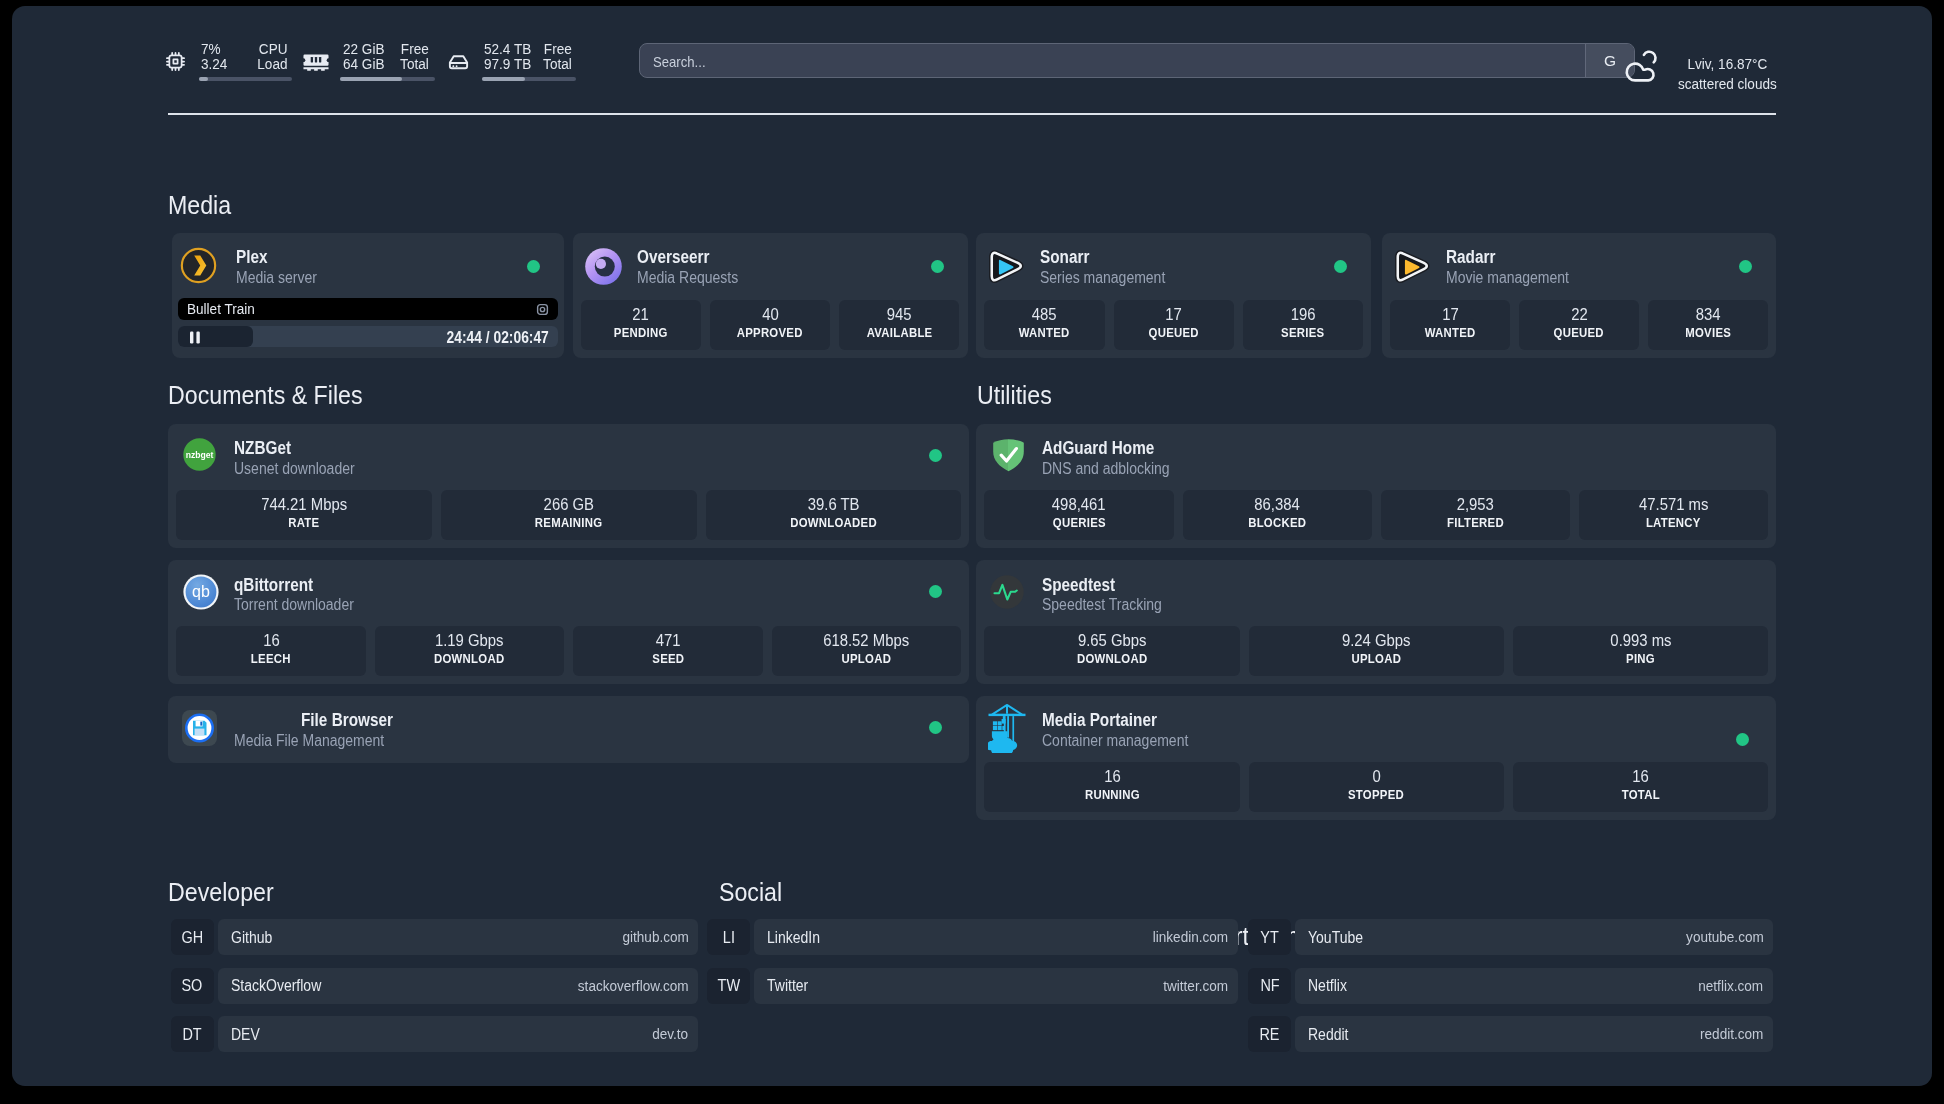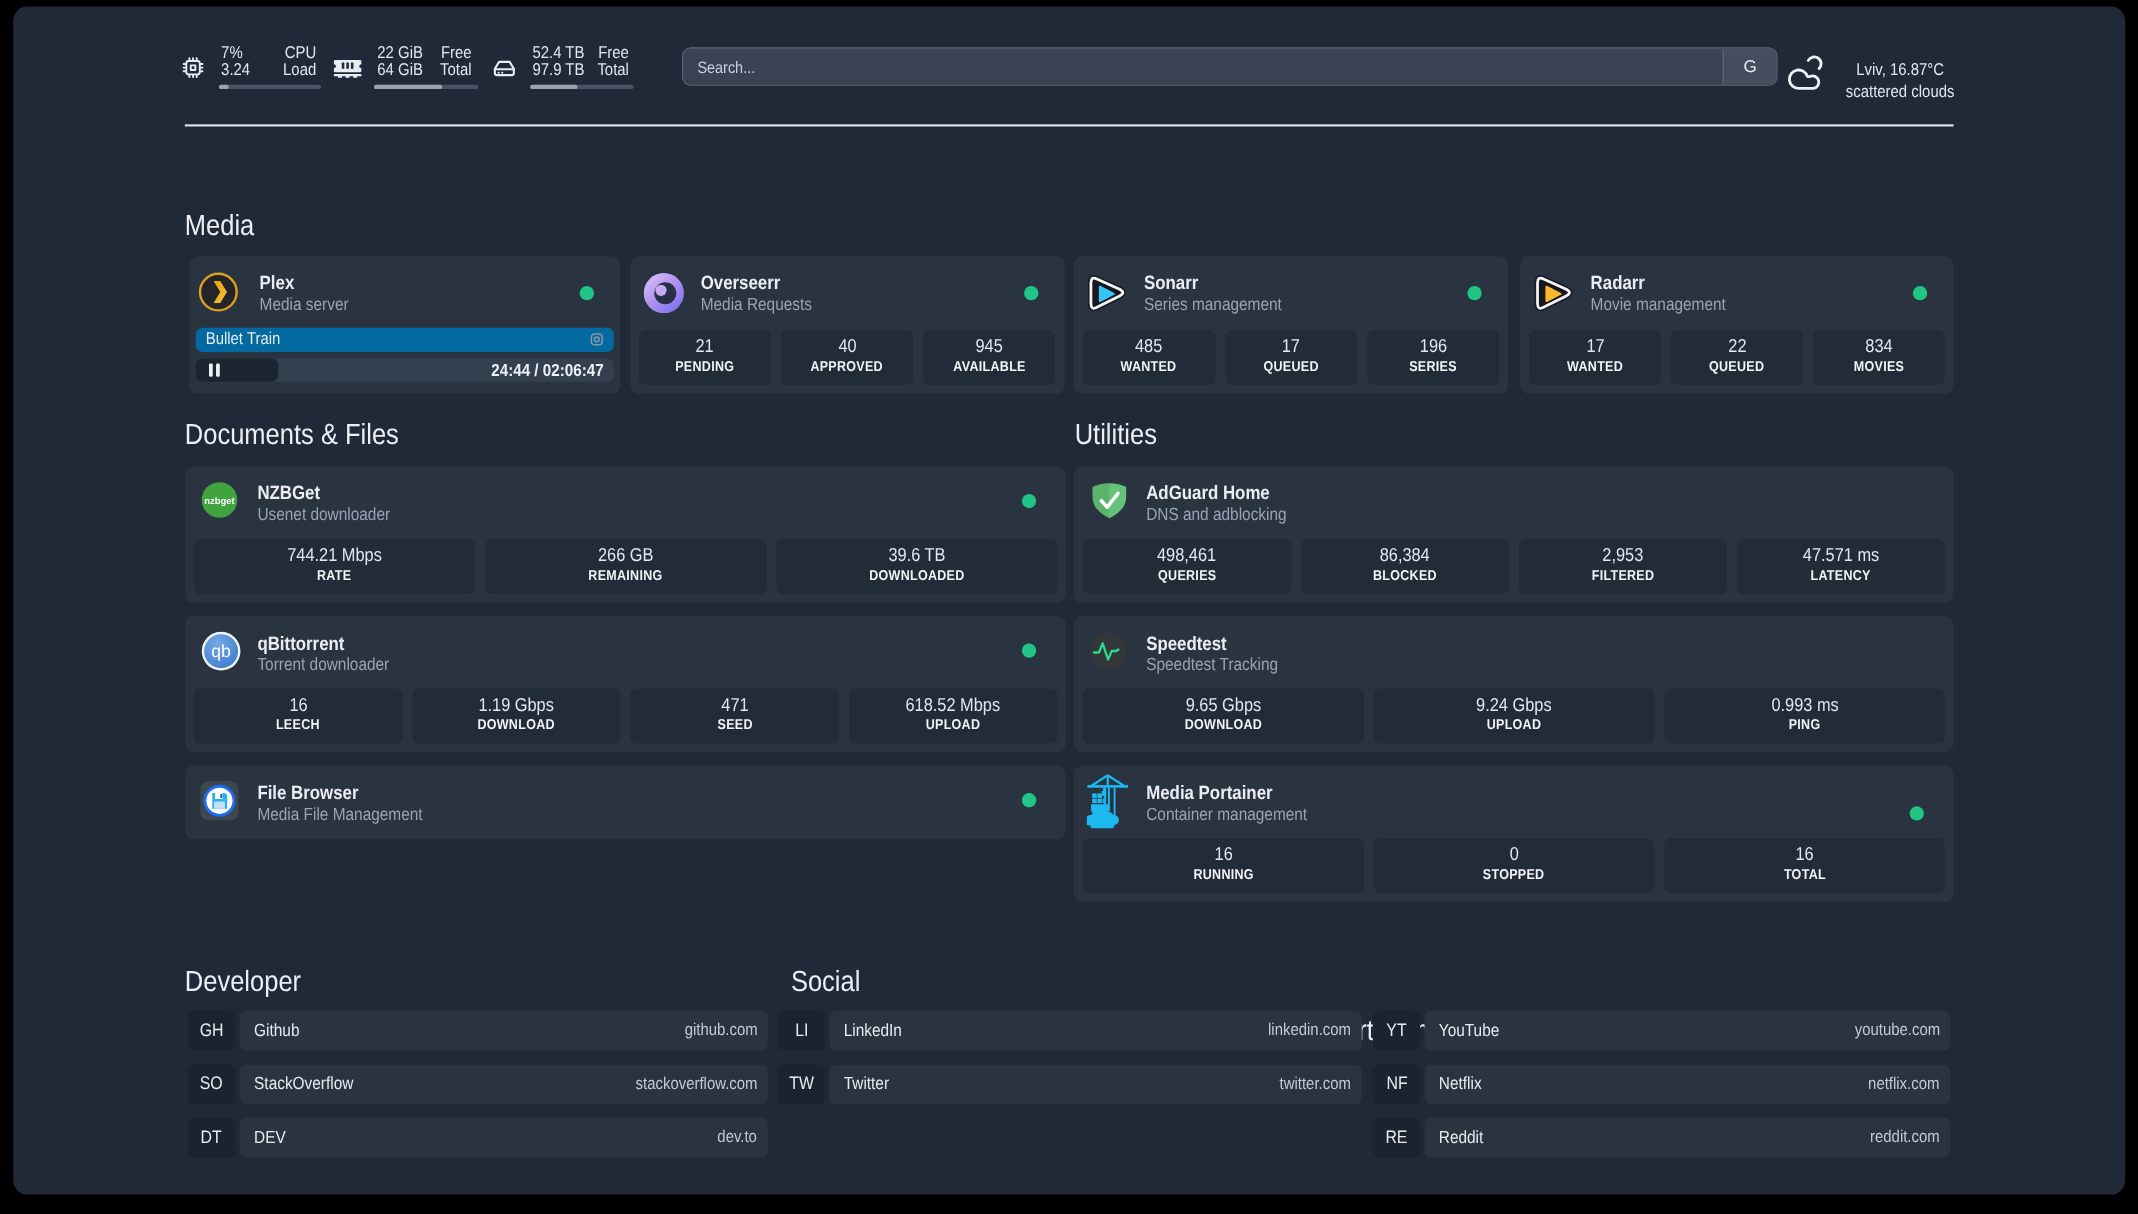--- a/index.html
+++ b/index.html
@@ -9,40 +9,40 @@
 .abs{position:absolute;}
 .cx{display:inline-block;transform:scaleX(0.875);transform-origin:0 50%;white-space:nowrap;}
 .cxr{display:inline-block;transform:scaleX(0.875);transform-origin:100% 50%;white-space:nowrap;}
 .cxc{display:inline-block;transform:scaleX(0.875);transform-origin:50% 50%;white-space:nowrap;}
 h2.sec{position:absolute;margin:0;font-size:26.5px;font-weight:500;color:#ebeef4;line-height:26.5px;}
 
 
 .resline{font-size:15.5px;line-height:15.2px;color:#e2e7ee;}
 .resbar{position:absolute;height:4px;border-radius:2px;background:#4a5366;}
 .resbar .fill{position:absolute;left:0;top:0;bottom:0;border-radius:2px;background:#9aa3b2;}
-#search{position:absolute;left:608px;top:37px;width:996px;height:35px;border:1.5px solid #5d6576;border-radius:8px;background:#3a4254;overflow:hidden;}
+#search{position:absolute;left:627px;top:37px;width:996px;height:35px;border:1.5px solid #5d6576;border-radius:8px;background:#3a4254;overflow:hidden;}
 #search .ph{position:absolute;left:13px;top:8.5px;font-size:15px;color:#c9d0dc;}
 #search .gbtn{position:absolute;right:0;top:0;bottom:0;width:49px;background:#454d5e;border-left:1px solid rgba(120,128,145,0.55);color:#e8ecf2;font-size:15.5px;display:flex;align-items:center;justify-content:center;}
 #divider{position:absolute;left:156px;top:106.5px;width:1608px;height:2px;background:#dde2ea;}
 
 
 .card{position:absolute;background:#2a3441;border-radius:8px;}
 .cico{position:absolute;left:12px;top:14px;}
 .ctxt{position:absolute;left:64px;top:15.3px;}
 .ctitle{font-size:17.5px;font-weight:700;color:#eaeef4;line-height:19.2px;}
 .csub{font-size:16px;color:#99a3b5;line-height:19.2px;}
 .dot{position:absolute;right:24px;top:27px;width:13px;height:13px;border-radius:50%;background:#21c585;}
 .dotw{right:27px;top:25px;}
 .stats{position:absolute;left:8px;right:8px;bottom:8px;height:50px;display:flex;gap:9px;}
 .stat{flex:1;background:#222b38;border-radius:6px;text-align:center;padding-top:4.5px;}
 .sval{font-size:17px;color:#e2e7ef;line-height:19px;}
 .slab{font-size:13px;font-weight:700;color:#f1f4f8;line-height:17px;margin-top:0;text-transform:uppercase;letter-spacing:0.3px;}
 
 
-.prow{position:absolute;left:6px;right:6px;background:#0369a1;border-radius:6px;}
+.prow{position:absolute;left:6px;right:6px;background:#000000;border-radius:6px;}
 
 
 .bm{position:absolute;height:36px;}
 .babbr{position:absolute;left:0;top:0;bottom:0;width:43px;background:#1b2330;border-radius:6px;color:#e8ecf2;font-size:16.5px;display:flex;align-items:center;justify-content:center;}
 .bbody{position:absolute;left:47px;right:0;top:0;bottom:0;background:#2a3441;border-radius:6px;color:#e7ebf1;font-size:16px;}
 .bname{position:absolute;left:13px;top:8.5px;line-height:19px;}
 .bdom{position:absolute;right:10px;top:9px;color:#c3cad6;font-size:15.5px;line-height:18px;}
 </style>
 </head>
 <body>
@@ -362,21 +362,21 @@
 
 <div class="card" style="left:156.3px;top:690px;width:801px;height:67px;">
   <div class="cico" style="left:14px;top:14px;"><svg width="35" height="36" viewBox="0 0 35 36">
       <rect x="0" y="0" width="35" height="36" rx="8" fill="#3d4850"></rect>
       <circle cx="17.5" cy="18" r="13.2" fill="#ffffff" stroke="#1b6ef3" stroke-width="2.6"></circle>
       <path d="M11 10.8h11.6l1.9 1.9v12.5H11z" fill="#27b2e9"></path>
       <rect x="13.6" y="10.8" width="7" height="5.6" fill="#ffffff"></rect>
       <rect x="18.3" y="11.6" width="1.9" height="4" fill="#1565c9"></rect>
       <rect x="12.6" y="18.6" width="9.8" height="6.6" fill="#c3def5"></rect>
     </svg></div>
-  <div class="ctxt" style="left:66px;">
+  <div class="ctxt" style="left:66px;text-align:right;">
         <div class="ctitle"><span class="cx">File Browser</span></div>
         <div class="csub"><span class="cx">Media File Management</span></div>
       </div>
   <span class="dot dotw" style="top:24.5px;"></span>
 </div>
 
 <div class="card" style="left:964.3px;top:690px;width:800px;height:124px;">
   <div class="cico" style="left:12px;top:7px;"><svg width="38" height="50" viewBox="0 0 38 50">
       <g fill="#1eb8f0">
         <rect x="0.5" y="10.7" width="37" height="2.4"></rect>

